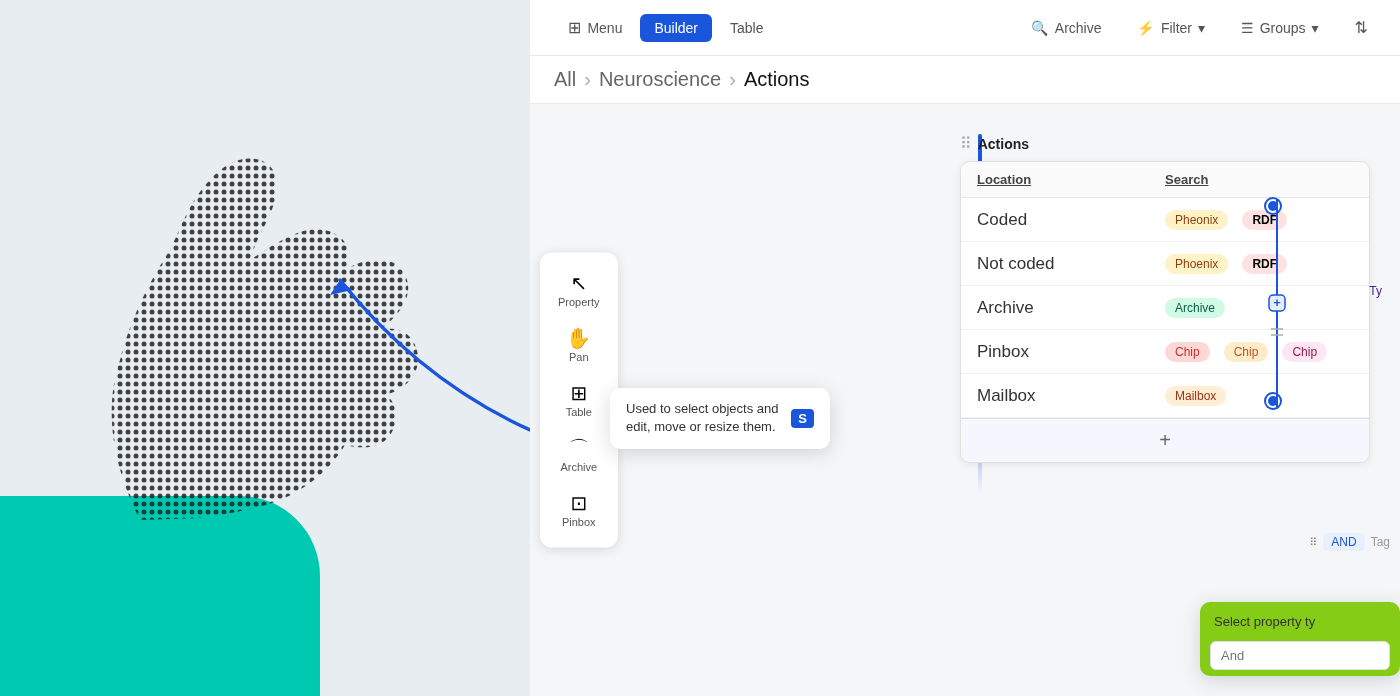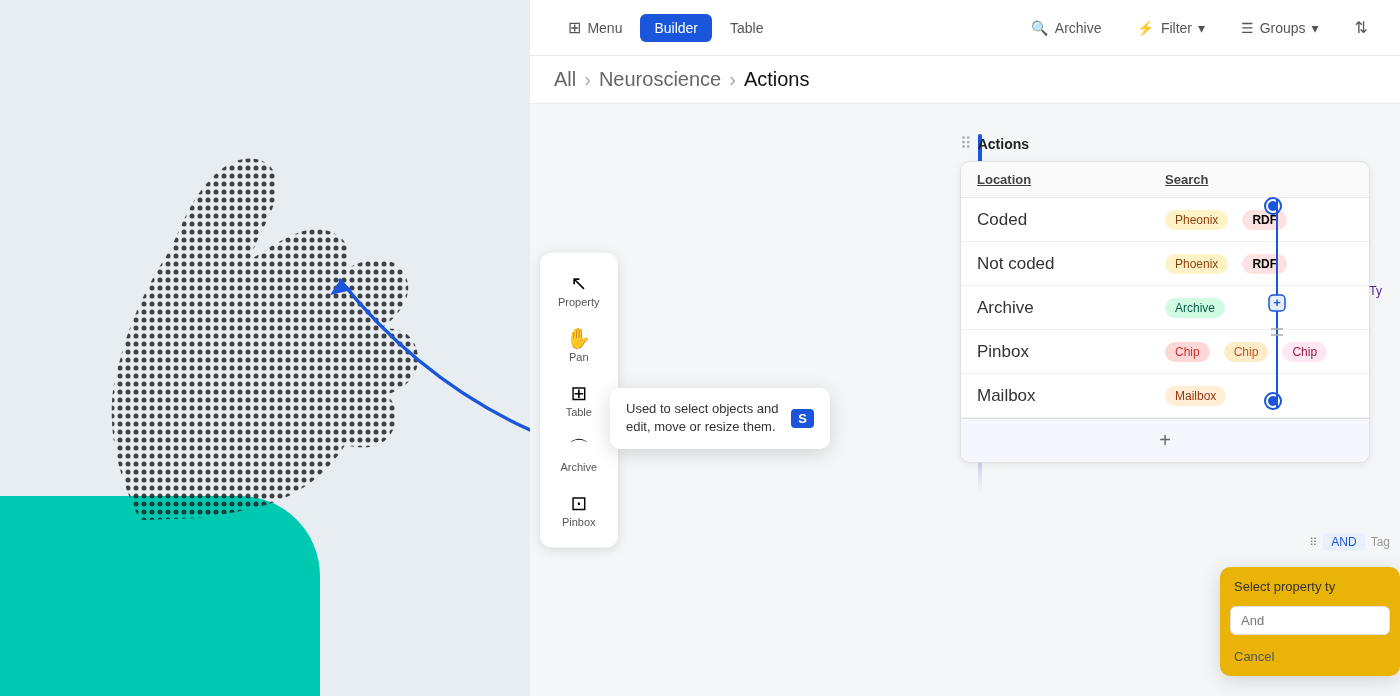--- a/index.html
+++ b/index.html
@@ -326,22 +326,22 @@
       background: #1a56db;
       border: 2px solid #fff;
       box-shadow: 0 0 0 2px #1a56db;
     }
 
     
     .select-property-panel {
       position: absolute;
       right: 0;
       bottom: 20px;
-      width: 180px;
-      background: #eab308;
+      width: 200px;
+      background: #84cc16;
       border-radius: 10px;
       box-shadow: 0 4px 20px rgba(0,0,0,0.15);
       overflow: hidden;
     }
 
     .select-property-header {
       padding: 12px 14px 6px;
       font-size: 13px;
       font-weight: 500;
       color: #333;
@@ -573,17 +573,16 @@
       <span style="color:#999; font-size:12px;text-align:center;">Tag</span>
     </div>
 
     <div style="position:absolute; right: 18px; top: 180px; font-size: 12px; color: #4c1d95;">
       <span>Ty</span>
     </div>
 
     <div class="select-property-panel">
       <div class="select-property-header">Select property ty</div>
       <input class="select-property-input" type="text" readonly="" placeholder="And" style="">
-      <div class="select-property-cancel">Cancel</div>
     </div>
 
   </div>
 </div>
 
 </body></html>

